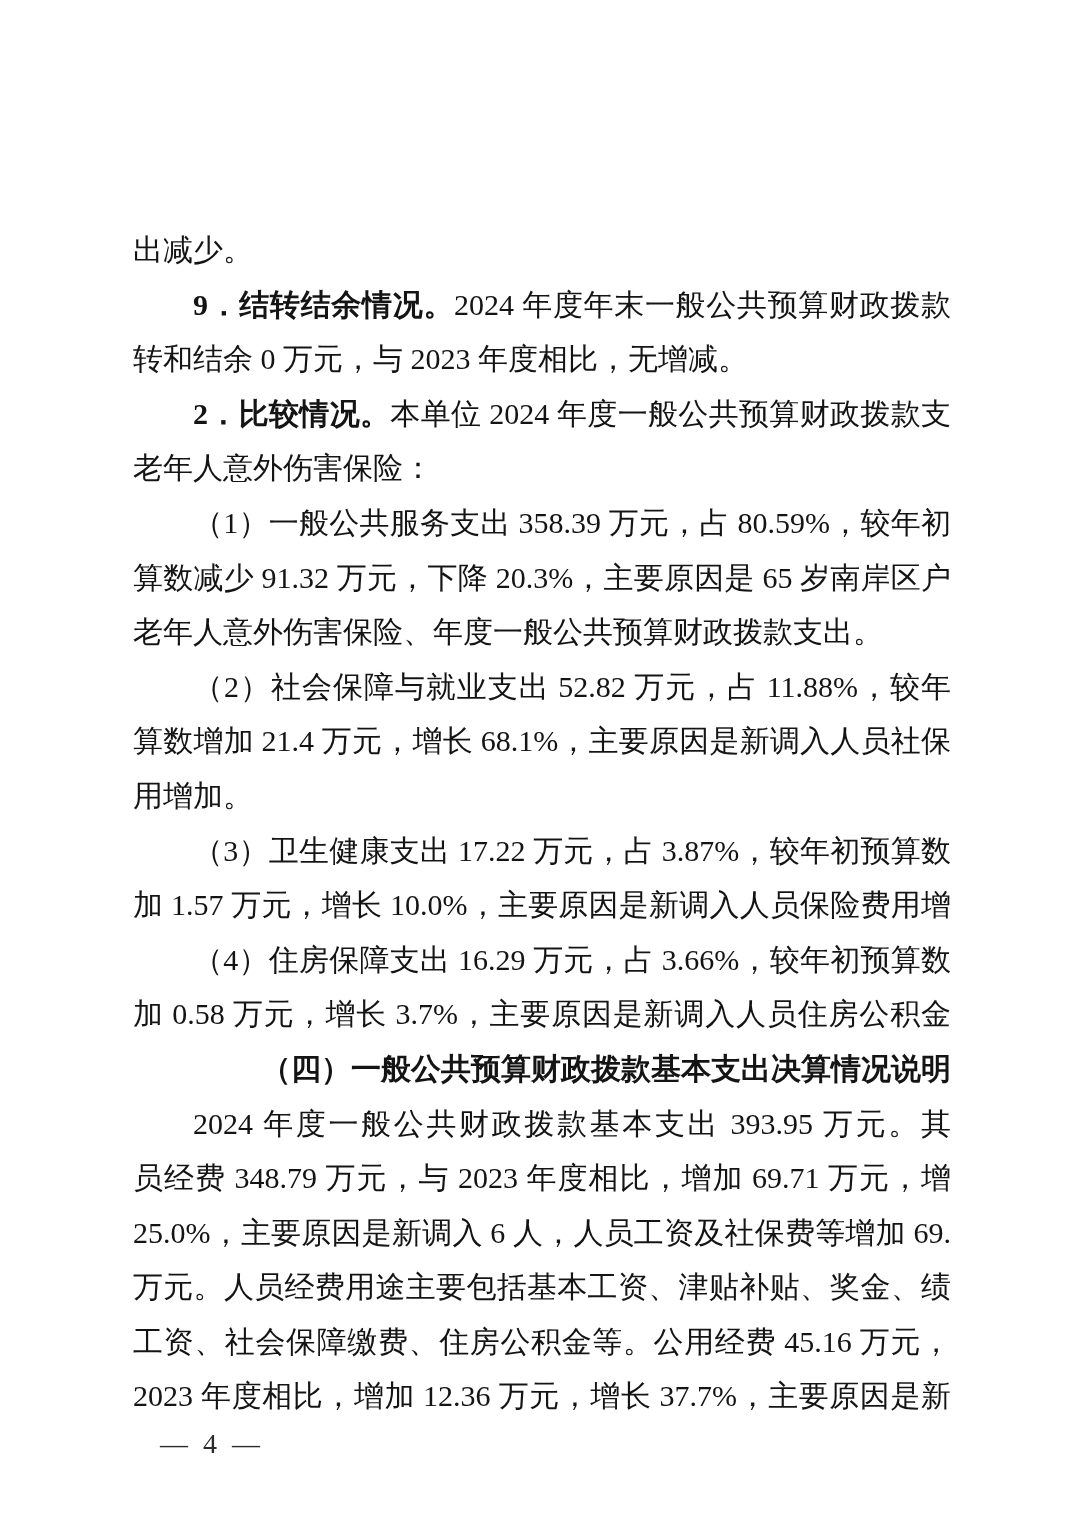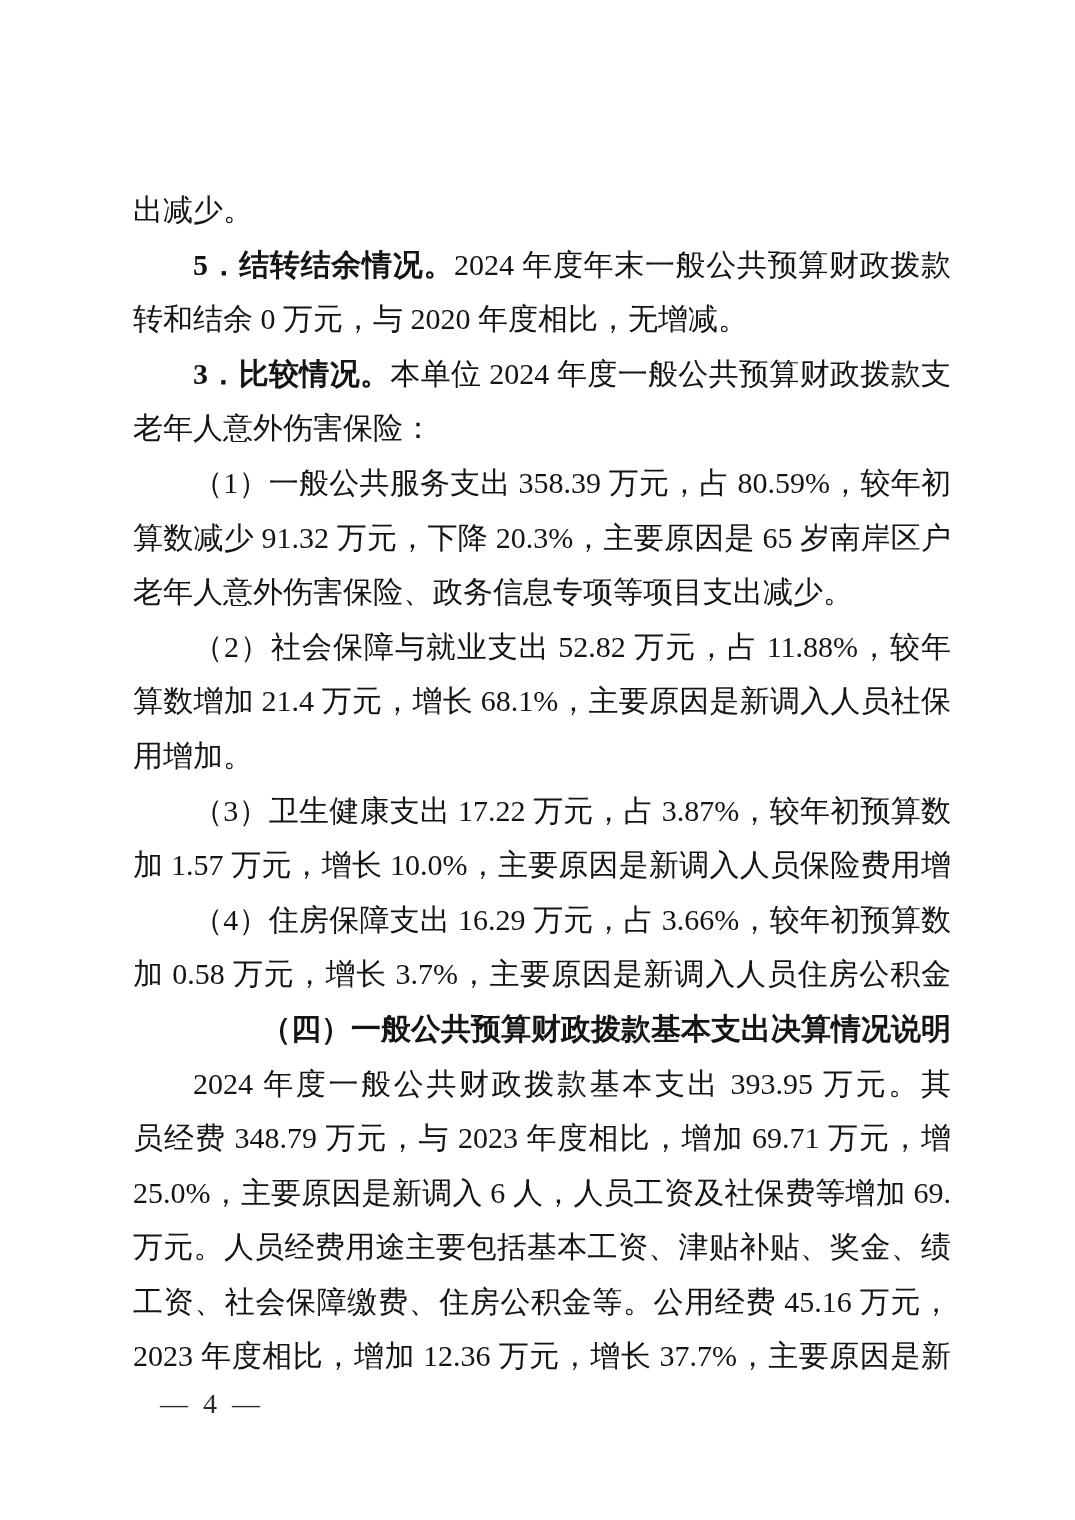--- a/index.html
+++ b/index.html
@@ -12,20 +12,21 @@
     background: #ffffff;
     position: relative;
     font-family: "Liberation Serif", "DejaVu Serif", serif;
     color: #141414;
     overflow: hidden;
   }
   .page {
     position: absolute;
     inset: 0;
     background: #ffffff;
+    margin-top: 40px;
   }
   .content {
     position: absolute;
     left: 133px;
     top: 183px;
     width: 818px;
     font-size: 30px;
     line-height: 54.6px;
   }
   .line {
@@ -59,31 +60,31 @@
   }
 </style>
 </head>
 <body>
 
 <div class="page">
   <div class="content">
 
     <div class="line">出减少。</div>
 
-    <div class="line indent justify"><span class="b">5．结转结余情况。</span><span>2024 年度年末一般公共预算财政拨款结</span></div>
+    <div class="line indent justify"><span class="b">9．结转结余情况。</span><span>2024 年度年末一般公共预算财政拨款结</span></div>
 
-    <div class="line">转和结余 0 万元，与 2020 年度相比，无增减。</div>
+    <div class="line">转和结余 0 万元，与 2023 年度相比，无增减。</div>
 
-    <div class="line indent justify"><span class="b">3．比较情况。</span><span>本单位 2024 年度一般公共预算财政拨款支出</span></div>
+    <div class="line indent justify"><span class="b">2．比较情况。</span><span>本单位 2024 年度一般公共预算财政拨款支出</span></div>
 
     <div class="line">老年人意外伤害保险：</div>
 
     <div class="line indent justify">（1）一般公共服务支出 358.39 万元，占 80.59%，较年初预</div>
     <div class="line justify">算数减少 91.32 万元，下降 20.3%，主要原因是 65 岁南岸区户籍</div>
-    <div class="line">老年人意外伤害保险、政务信息专项等项目支出减少。</div>
+    <div class="line">老年人意外伤害保险、年度一般公共预算财政拨款支出。</div>
 
     <div class="line indent justify">（2）社会保障与就业支出 52.82 万元，占 11.88%，较年初预</div>
     <div class="line justify">算数增加 21.4 万元，增长 68.1%，主要原因是新调入人员社保费</div>
     <div class="line">用增加。</div>
 
     <div class="line indent justify">（3）卫生健康支出 17.22 万元，占 3.87%，较年初预算数增</div>
     <div class="line justify">加 1.57 万元，增长 10.0%，主要原因是新调入人员保险费用增加。</div>
 
     <div class="line indent justify">（4）住房保障支出 16.29 万元，占 3.66%，较年初预算数增</div>
     <div class="line justify">加 0.58 万元，增长 3.7%，主要原因是新调入人员住房公积金增加。</div>

